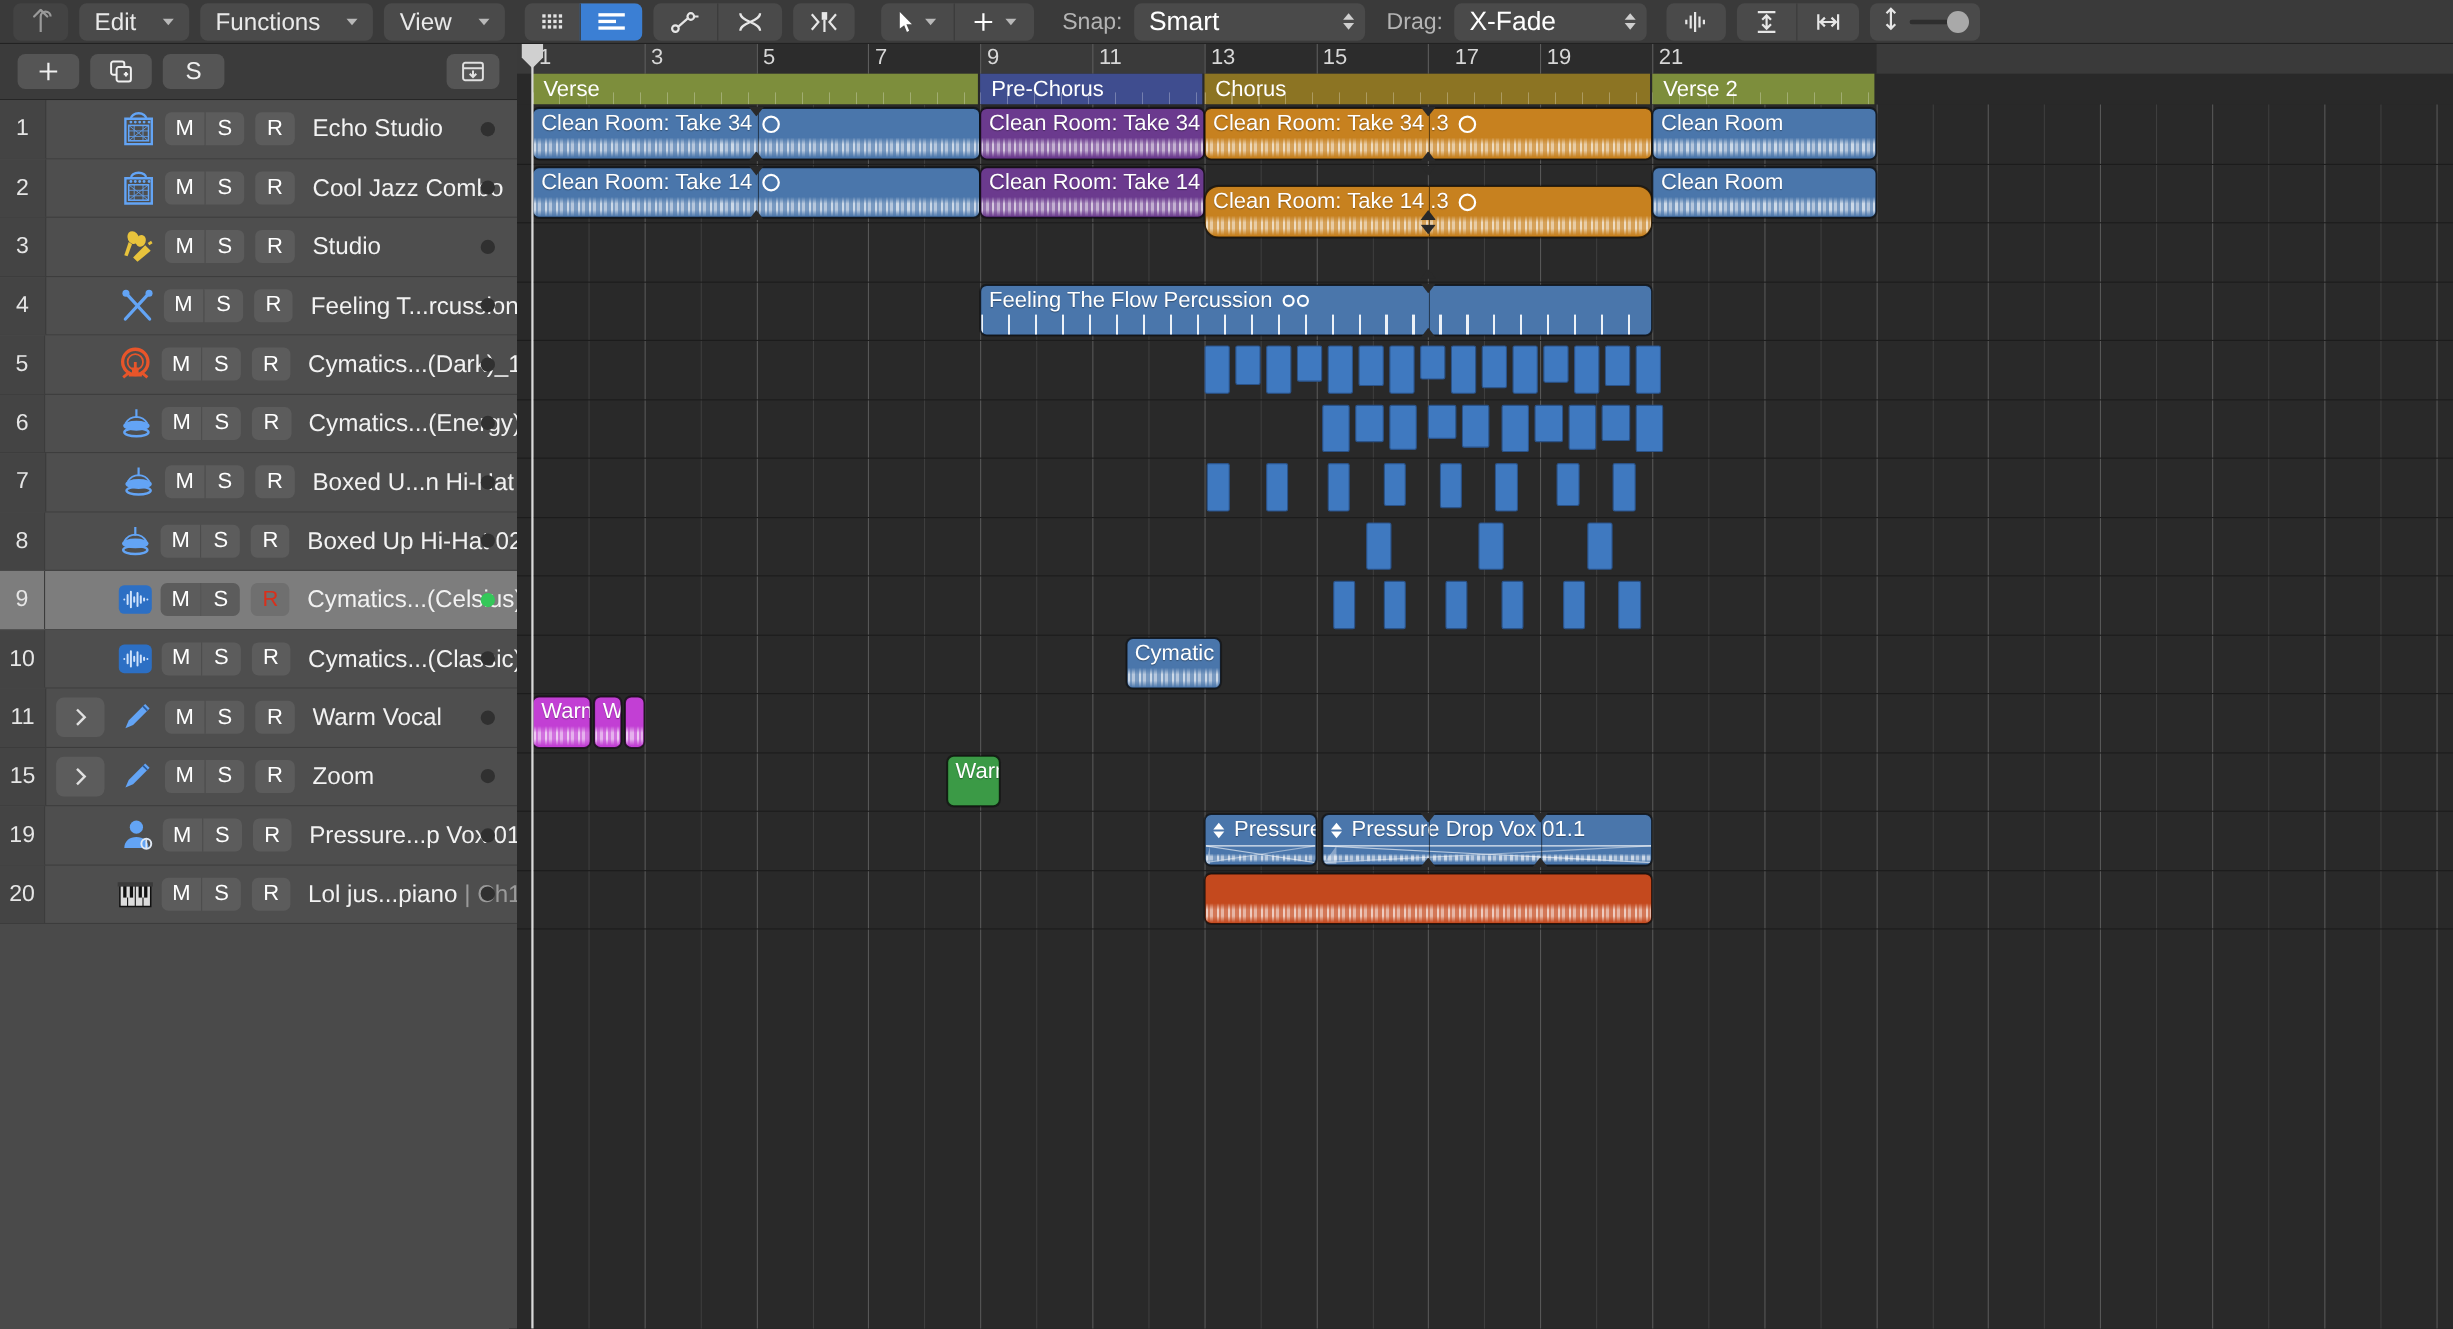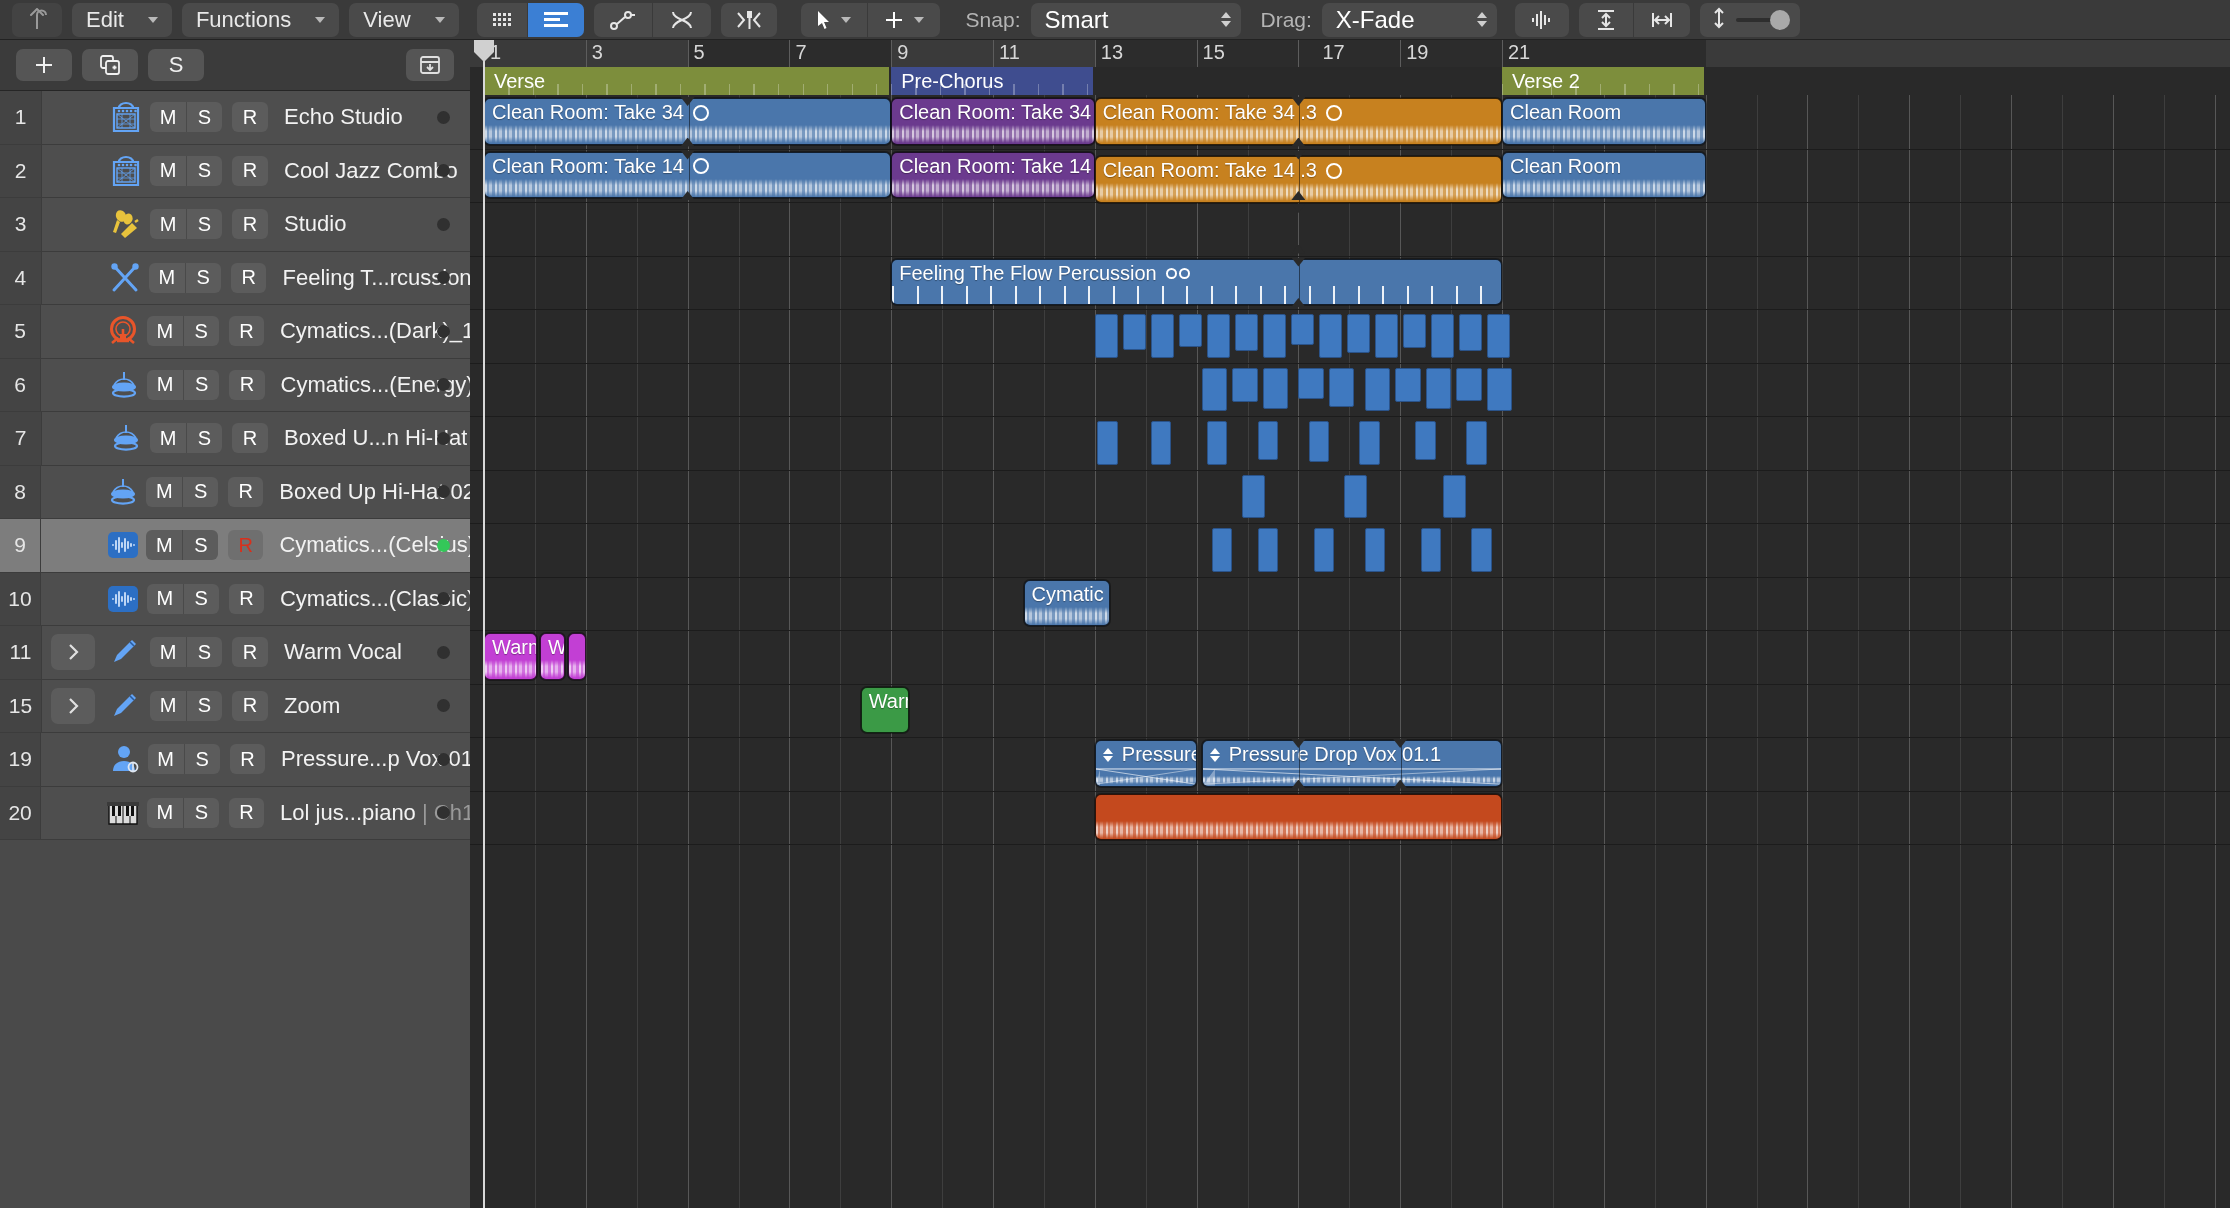--- a/index.html
+++ b/index.html
@@ -663,20 +663,24 @@
         <div class="barnum" style="left: 1032px;">21</div>
       </div>
     <div class="markers" id="markers">
         <div class="marker" style="left: 14px; width: 405.2px; background: rgb(125, 142, 60);">
           <div class="ticks"></div>
           <span>Verse</span>
         </div>
         <div class="marker" style="left: 421.2px; width: 201.6px; background: rgb(63, 77, 143);">
           <div class="ticks"></div>
           <span>Pre-Chorus</span>
+        </div>
+        <div class="marker" style="left: 624.8px; width: 405.2px; background: rgb(140, 116, 35);">
+          <div class="ticks"></div>
+          <span>Chorus</span>
         </div>
         <div class="marker" style="left: 1032px; width: 201.6px; background: rgb(125, 142, 60);">
           <div class="ticks"></div>
           <span>Verse 2</span>
         </div>
       </div>
     <div class="lanes" id="lanes">
         <div class="gridline bar" style="left: 14px;"></div>
         <div class="gridline" style="left: 64.9px;"></div>
         <div class="gridline bar" style="left: 115.8px;"></div>
@@ -821,21 +825,21 @@
         <div class="rsplit-notch " style="left: 210.6px; top: 55.5px;"></div>
         <div class="rsplit-notch bot" style="left: 210.6px; top: 96px;"></div>
         <div class="region" style="left: 421.2px; width: 203.6px; top: 56.5px; height: 46.5px; background: rgb(107, 58, 142);">
           <div class="rtitle">
             <span>Clean Room: Take 14 .2</span>
           </div>
           <div class="rbody">
             <div class="wave"></div>
           </div>
         </div>
-        <div class="region" style="left: 624.8px; width: 407.2px; top: 61px; height: 46.5px; background: rgb(199, 129, 31);">
+        <div class="region" style="left: 624.8px; width: 407.2px; top: 74px; height: 46.5px; background: rgb(199, 129, 31); border-radius: 13px;">
           <div class="rtitle">
             <span>Clean Room: Take 14 .3</span>
             <span class="loopicon"></span>
           </div>
           <div class="rbody">
             <div class="wave"></div>
           </div>
           <div class="split" style="left:203.60000000000002px"></div>
         </div>
         <div class="rsplit-notch " style="left: 821.4px; top: 55.5px;"></div>

